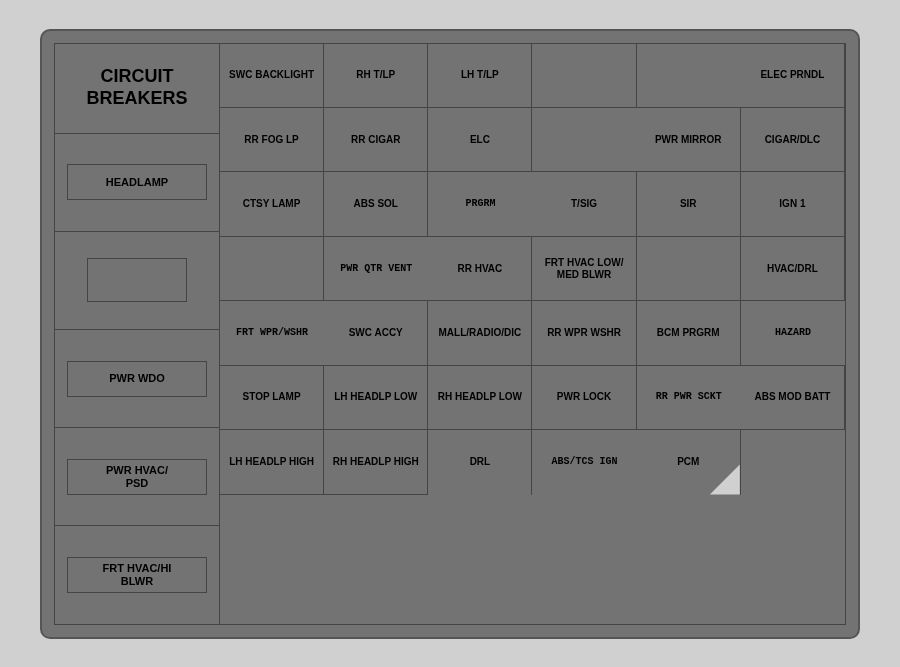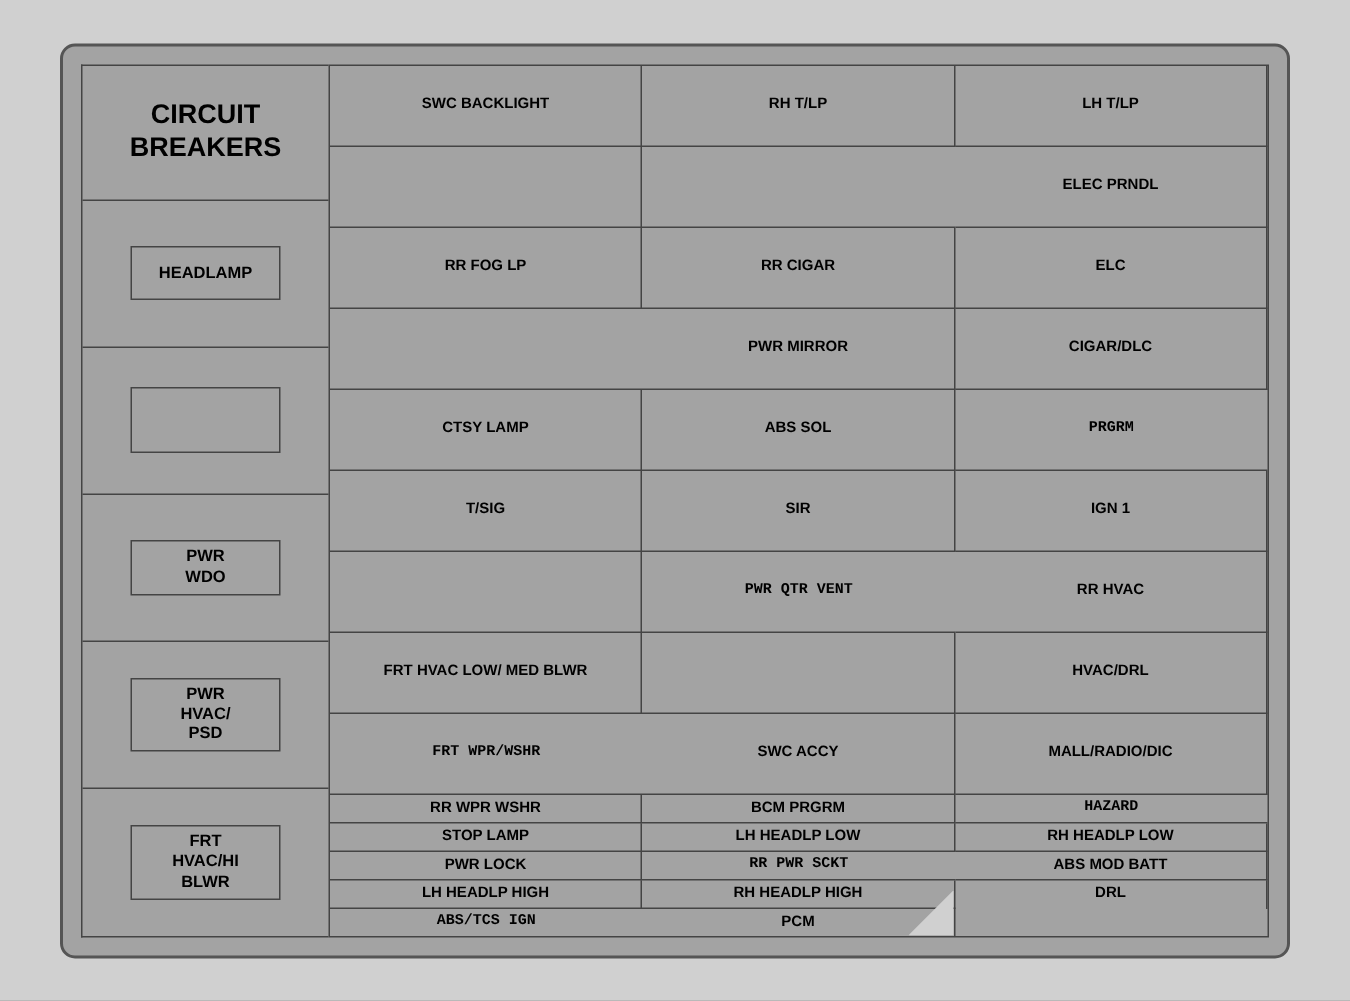--- a/index.html
+++ b/index.html
@@ -6,21 +6,21 @@
     body {
       background: #d0d0d0;
       display: flex;
       justify-content: center;
       align-items: center;
       width: 900px;
       height: 667px;
       font-family: Arial, Helvetica, sans-serif;
     }
     .diagram-container {
-      background: #a3a3a3;
+      background: #737373;
       border: 2px solid #555;
       border-radius: 10px;
       width: 820px;
       height: 610px;
       padding: 12px;
       display: flex;
       flex-direction: column;
     }
     .main-layout {
       display: flex;
@@ -62,36 +62,36 @@
     }
     .left-fuse-cell:last-child {
       border-bottom: none;
     }
     .fuse-box {
       border: 1.5px solid #444;
       padding: 4px 26px;
       font-size: 11px;
       font-weight: bold;
       text-align: center;
-      width: 100px;
+      width: 140px;
       min-height: 36px;
       display: flex;
       align-items: center;
       justify-content: center;
       line-height: 1.2;
     }
     .empty-fuse-box {
       border: 1.5px solid #444;
       width: 100px;
       height: 44px;
     }
     .right-grid {
       flex: 1;
       display: grid;
-      grid-template-columns: repeat(3, 1fr);
+      grid-template-columns: repeat(6, 1fr);
       grid-template-rows: repeat(9, 1fr);
       border: 1.5px solid #444;
     }
     .grid-cell {
       border-right: 1.5px solid #444;
       border-bottom: 1.5px solid #444;
       display: flex;
       align-items: center;
       justify-content: center;
       padding: 3px 4px;

